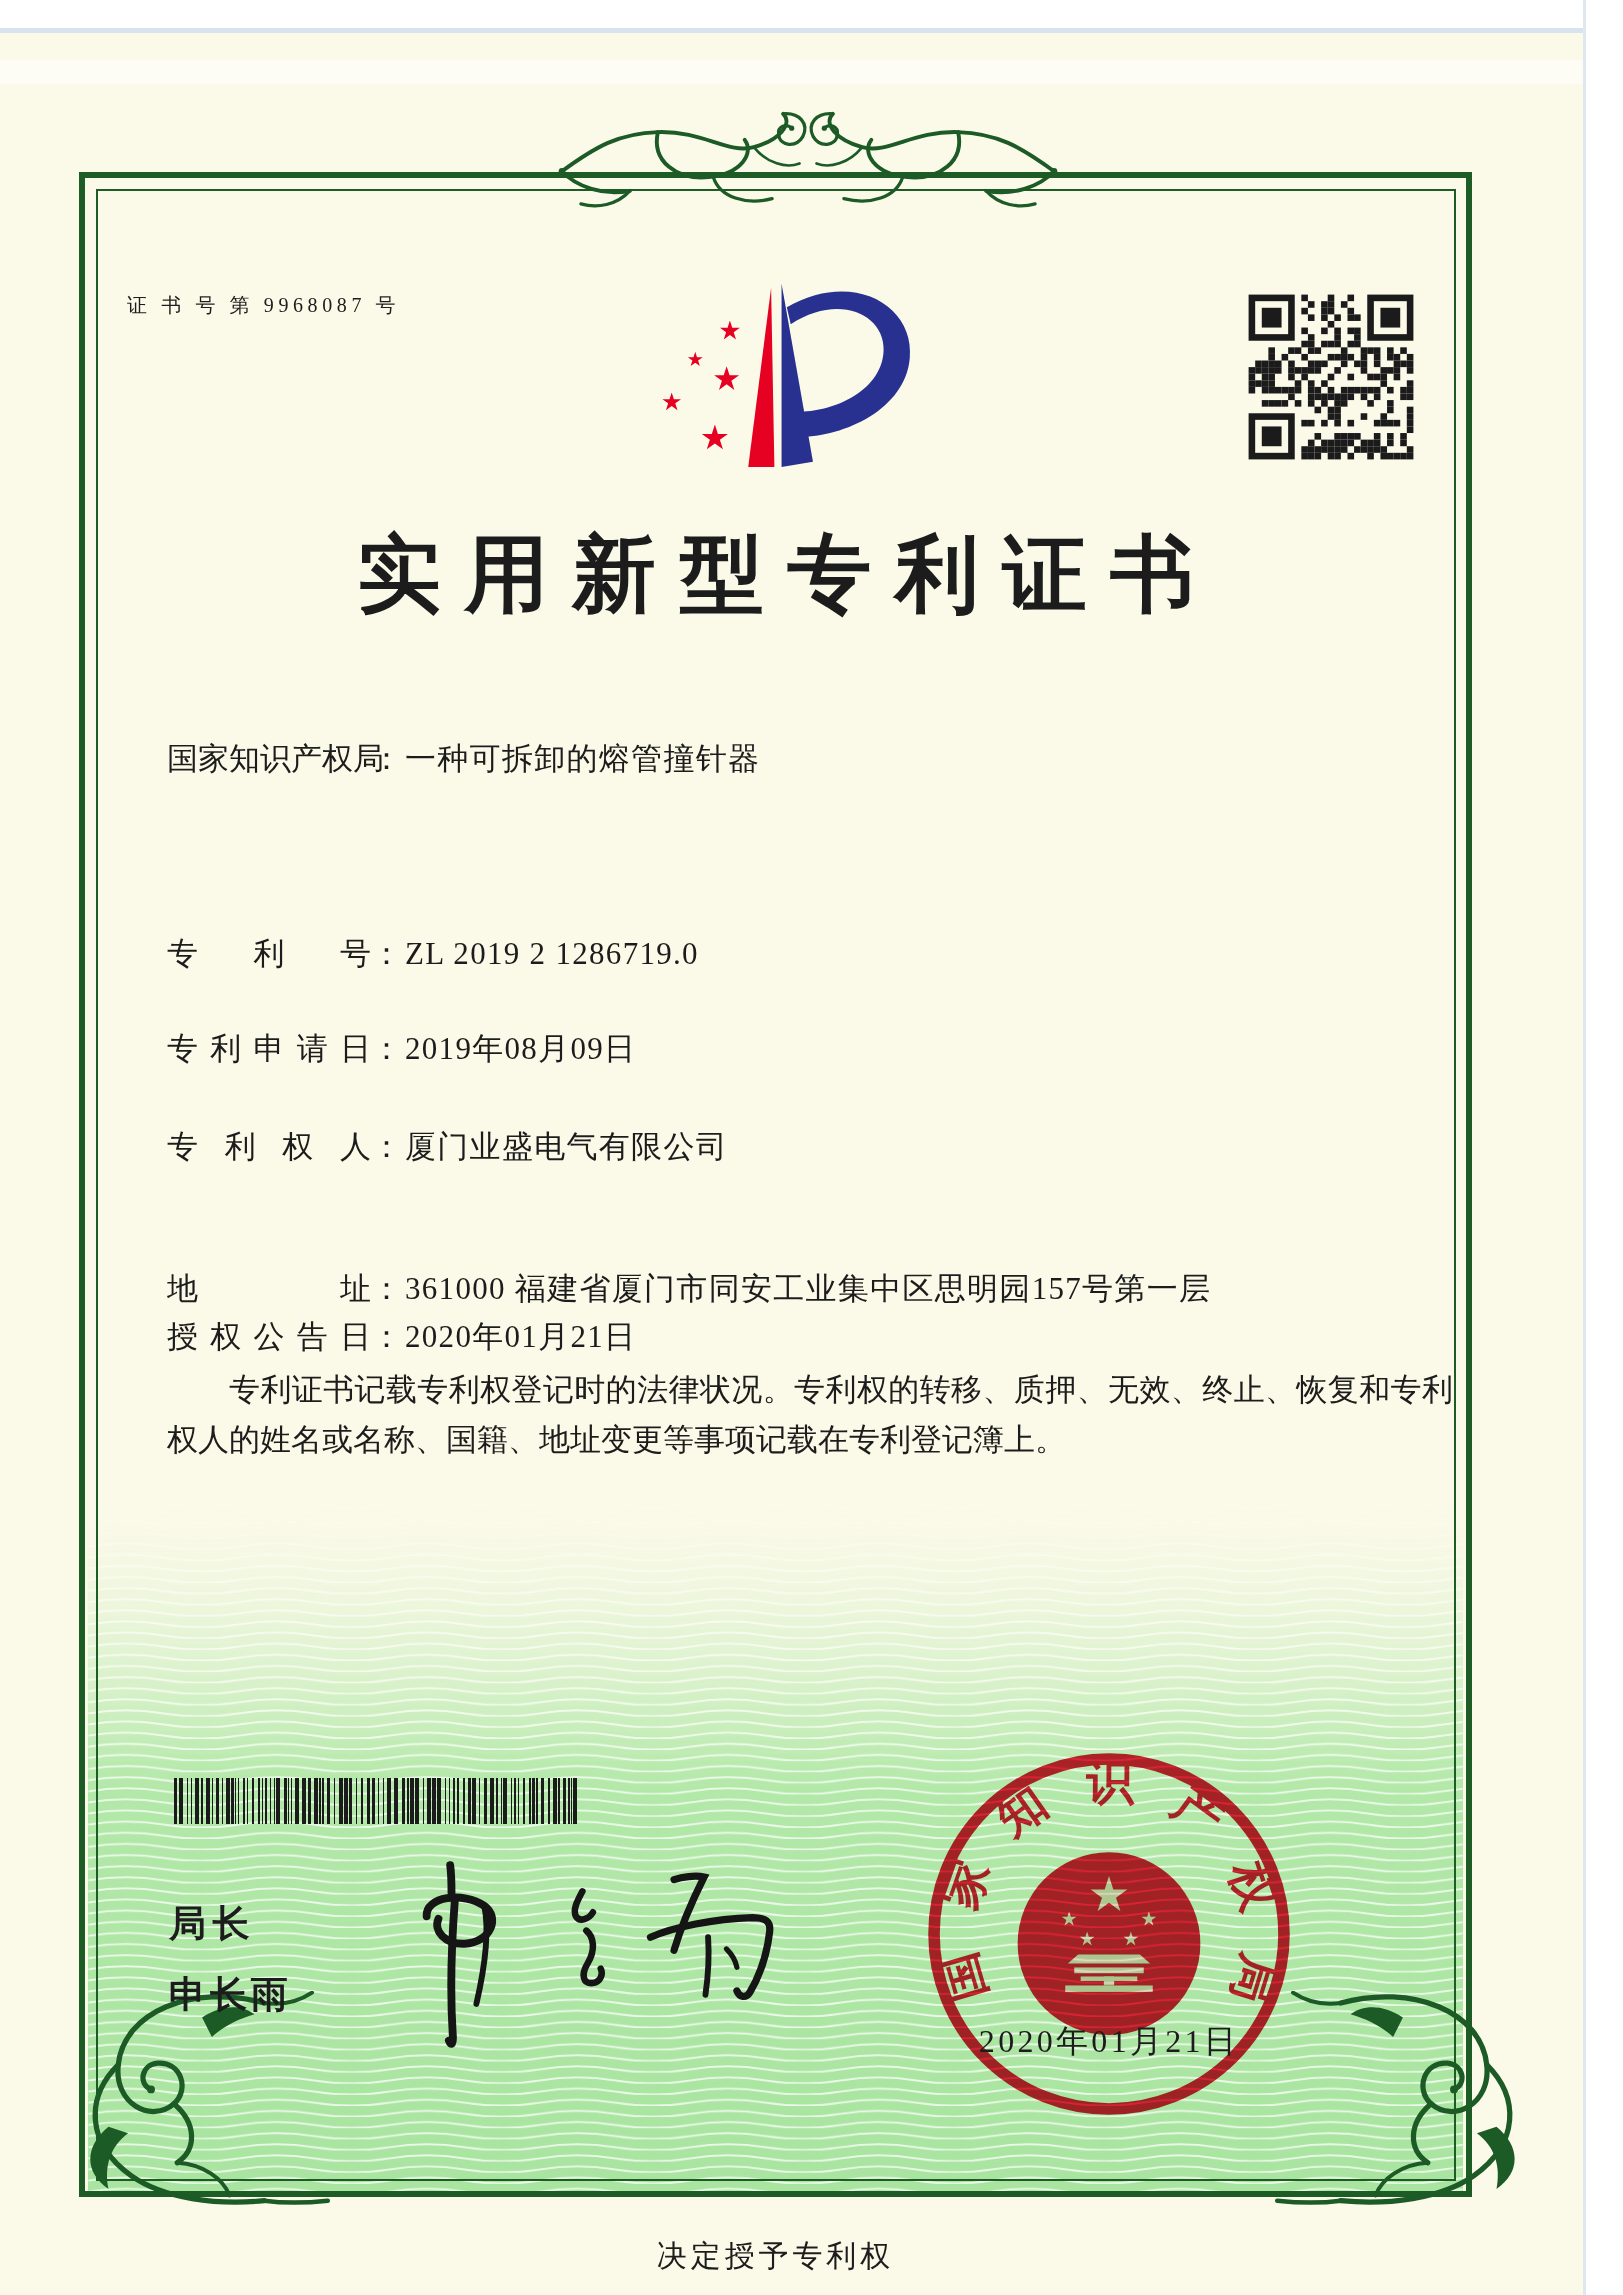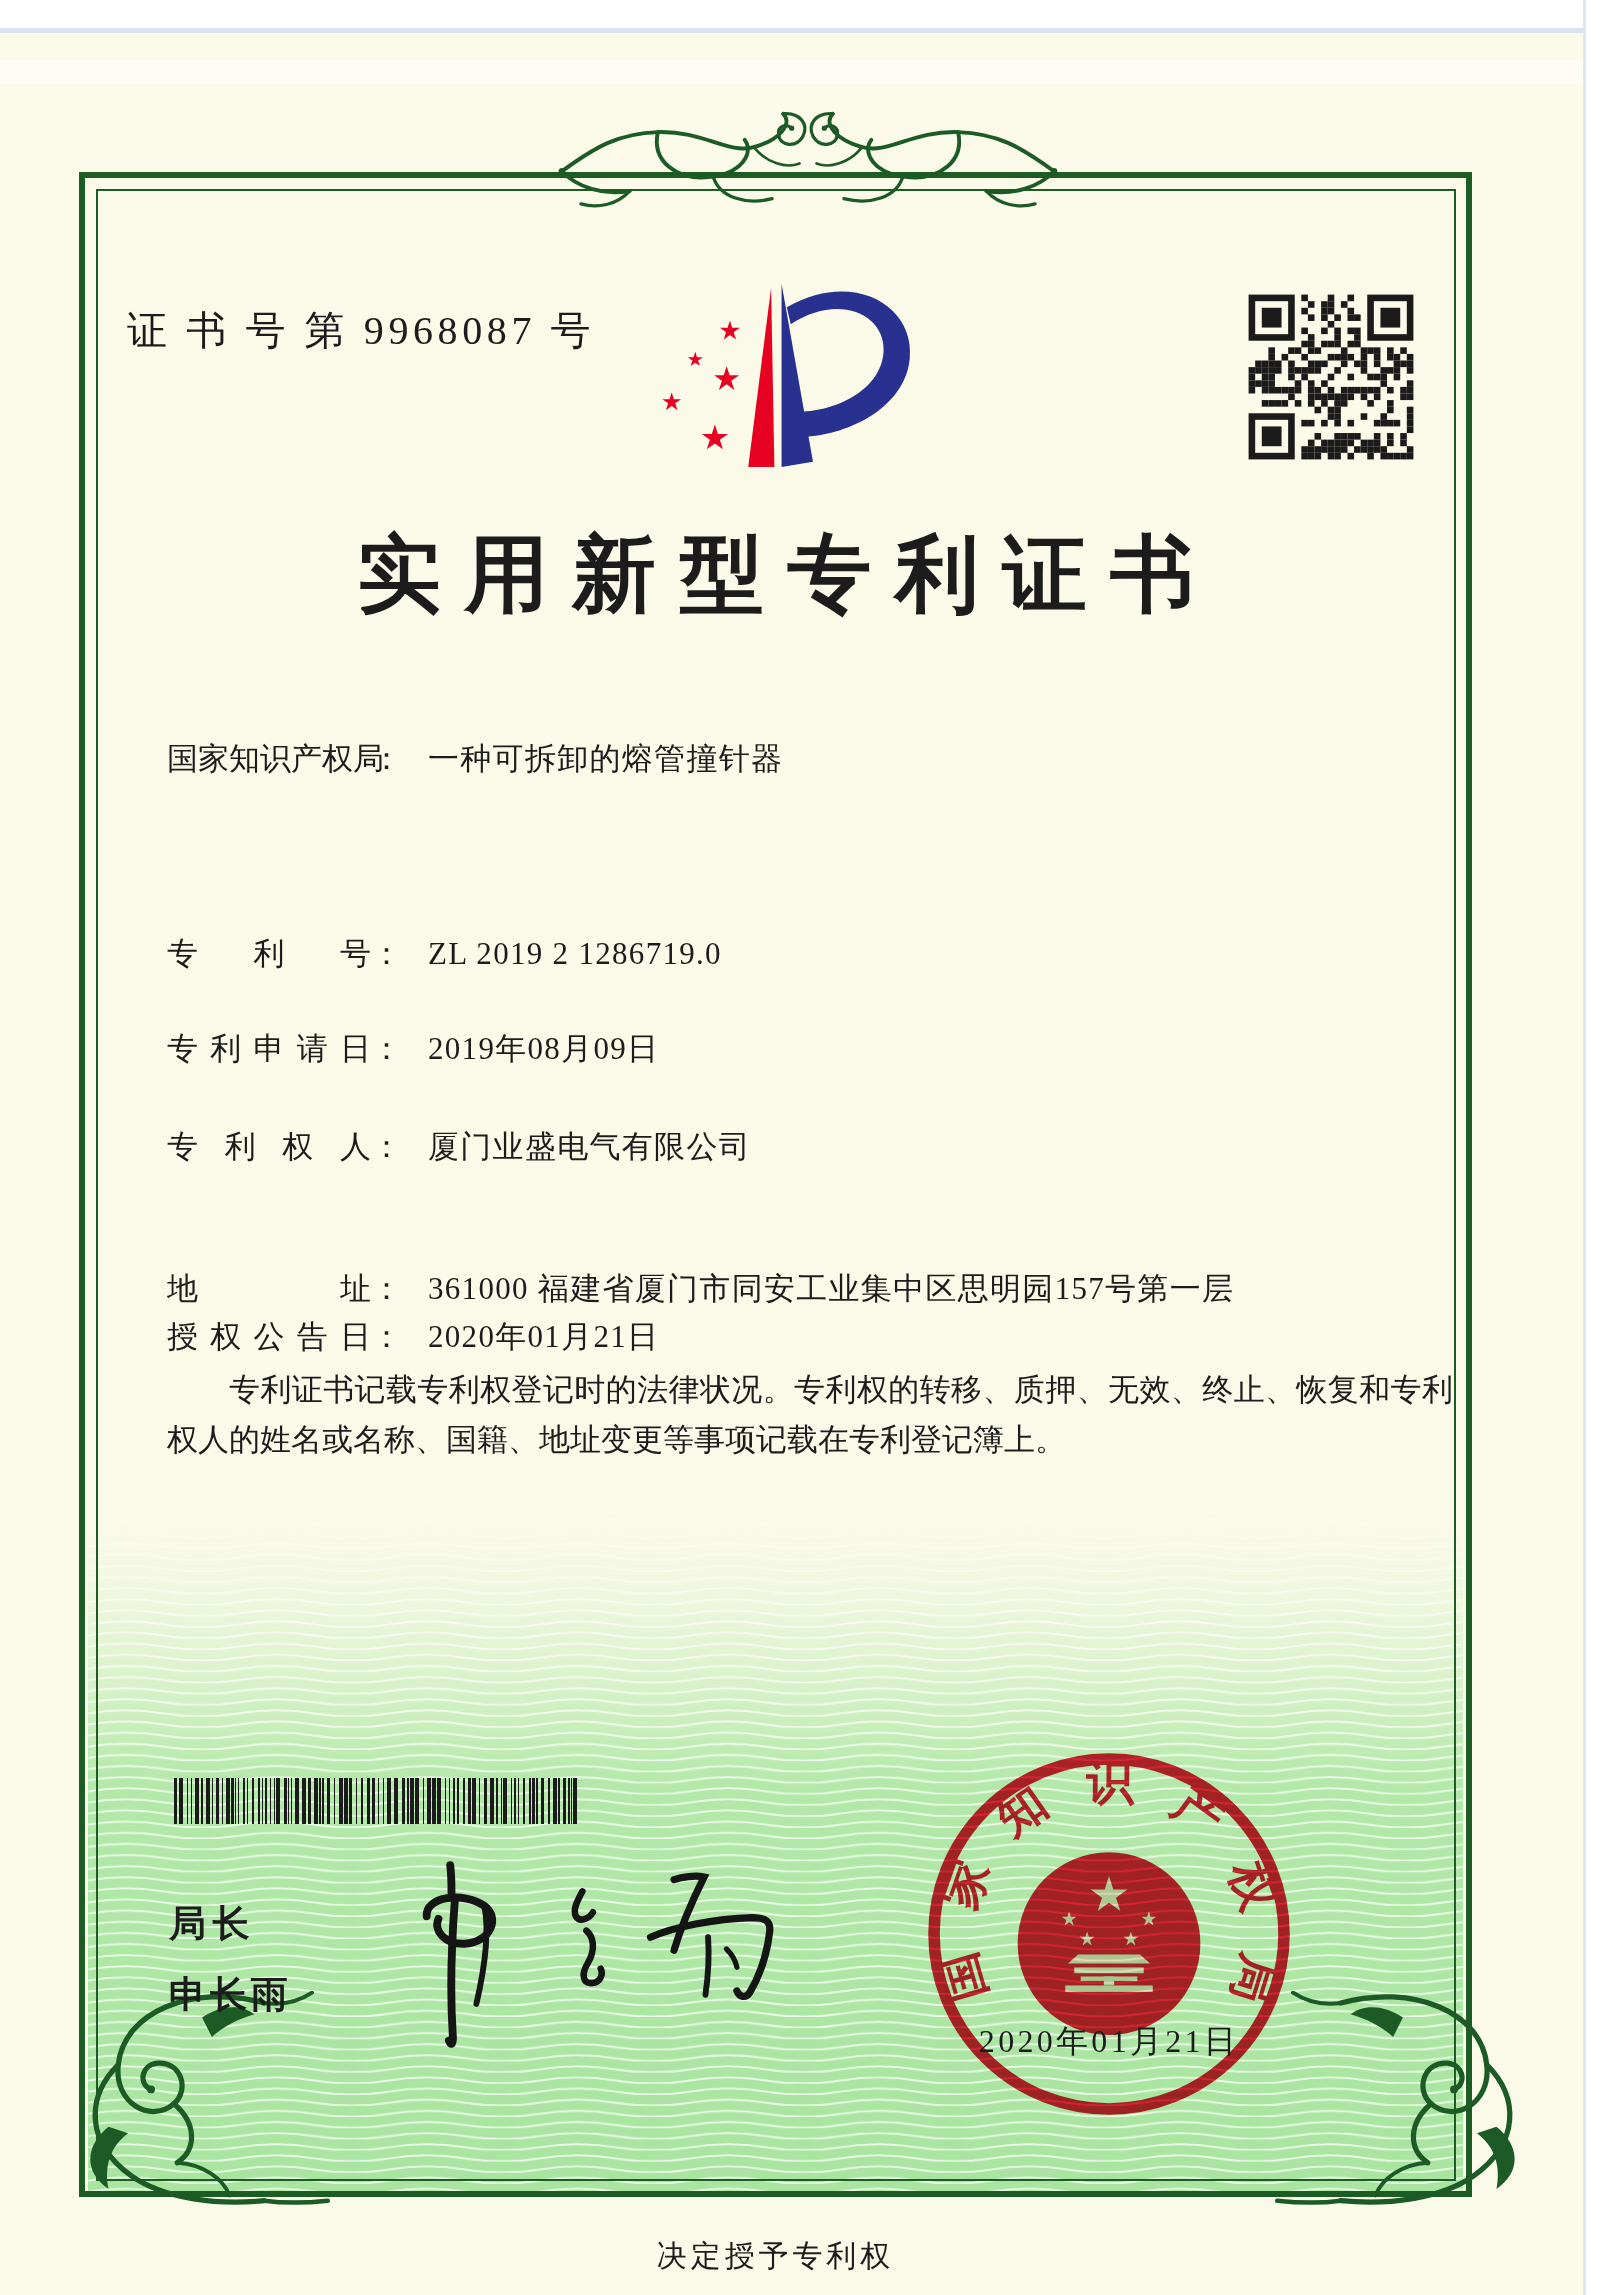--- a/index.html
+++ b/index.html
@@ -18,30 +18,30 @@
   .band svg{position:absolute;left:0;top:0;width:100%;height:100%;}
   
   .frame-outer{position:absolute;left:79px;top:172px;width:1393px;height:2025px;border:6.5px solid #1d5c24;box-sizing:border-box;}
   .frame-inner{position:absolute;left:10.5px;top:10.5px;right:10.5px;bottom:10.5px;border:2.6px solid #1d5c24;}
   
   .dragons{position:absolute;left:556px;top:106px;width:504px;height:124px;}
   .corner{position:absolute;top:1991px;width:288px;height:223px;}
   .corner.left{left:45px;}
   .corner.right{left:1272px;transform:scaleX(-1);}
   
-  .cert-no{position:absolute;left:127px;top:303px;font-size:40px;letter-spacing:4.6px;}
+  .cert-no{position:absolute;left:127px;top:292px;font-size:20px;letter-spacing:4.6px;}
   .logo{position:absolute;left:622px;top:247px;width:327px;height:262px;}
   .qr{position:absolute;left:1242px;top:288px;width:178px;height:178px;}
   .title{position:absolute;left:79px;top:518px;width:1393px;text-align:center;
          font-size:84px;font-weight:700;letter-spacing:23.6px;text-indent:23.6px;}
   
   .row{position:absolute;left:167px;width:1303px;font-size:31px;white-space:nowrap;}
   .lbl{display:inline-block;width:204px;text-align:justify;text-align-last:justify;vertical-align:bottom;}
   .colon{display:inline-block;}
-  .val{display:inline-block;margin-left:26px;letter-spacing:1.3px;}
+  .val{display:inline-block;margin-left:3px;letter-spacing:1.3px;}
   .pair2{position:absolute;left:599px;top:0;}
   .lbl2{display:inline-block;letter-spacing:1.3px;}
   
   .body-text{position:absolute;left:167px;top:1365px;width:1286px;font-size:31px;line-height:50px;text-align:justify;}
   .body-text p{margin:0;text-indent:62px;}
   
   .barcode{position:absolute;left:174px;top:1778px;width:419px;height:46px;display:flex;align-items:stretch;}
   .barcode div{height:100%;}
   .director-title{position:absolute;left:169px;top:1899px;font-size:37px;font-weight:700;
                   font-family:"Liberation Sans","DejaVu Sans",sans-serif;letter-spacing:6.5px;}

